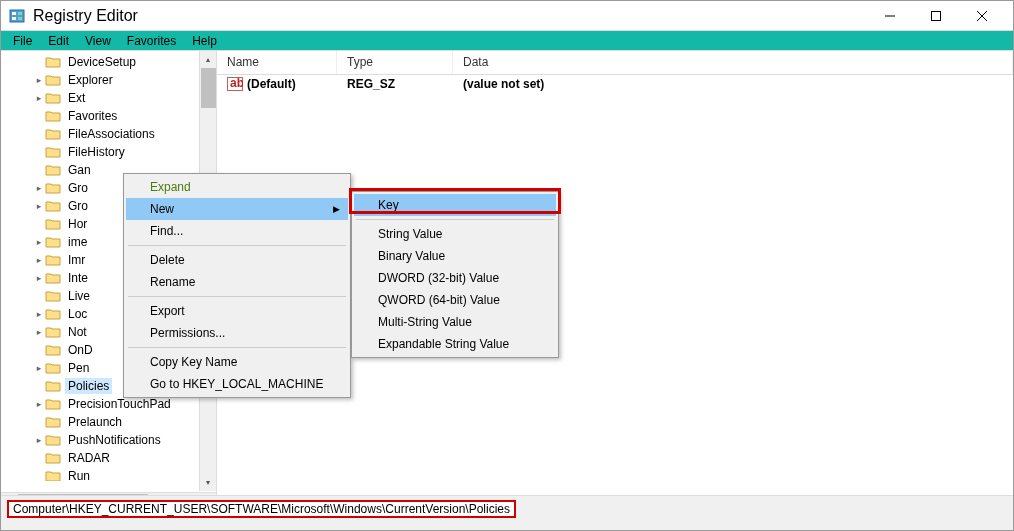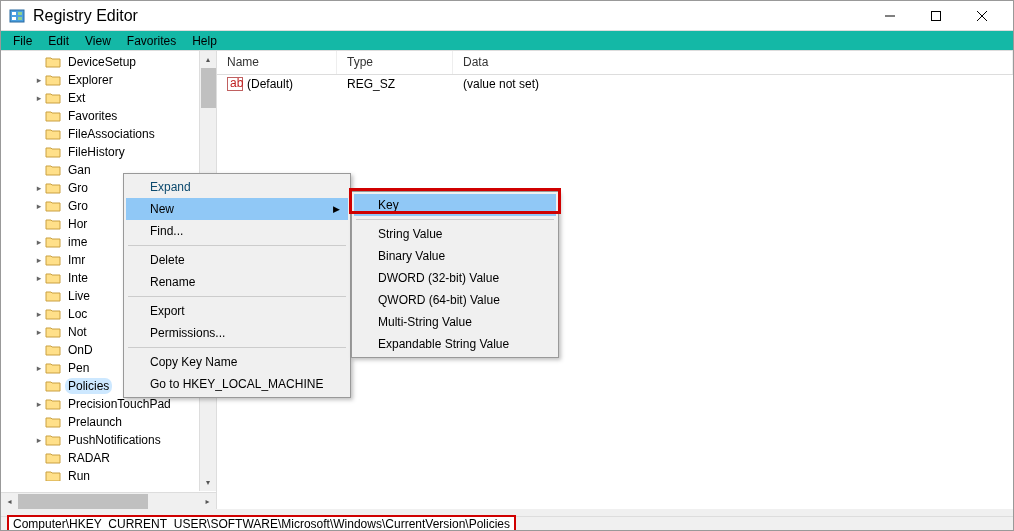--- a/index.html
+++ b/index.html
@@ -13,52 +13,52 @@
     .titlebar .win-btn svg { width: 10px; height: 10px; }
     
     .menubar { height: 20px; background: #14b8a6; display: flex; align-items: center; padding: 0 4px; border-bottom: 1px solid #ddd; }
     .menubar .menu-item { padding: 2px 8px; cursor: default; }
     
     .main { display: flex; height: 458px; background: #fff; }
     
     .tree-pane { width: 216px; border-right: 1px solid #ddd; overflow: hidden; position: relative; background: #fff; }
     .tree-content { padding: 2px 0 0 0; height: 430px; overflow: hidden; }
     .tree-row { display: flex; align-items: center; height: 18px; padding-left: 44px; white-space: nowrap; cursor: default; }
-    .tree-row.selected .label { background: #cde8ff; border-radius: 7px; }
+    .tree-row.selected .label { background: #cde8ff; }
     .tree-row .chevron { width: 12px; display: inline-flex; justify-content: center; color: #666; font-size: 9px; margin-left: -12px; }
     .tree-row .folder-icon { width: 16px; height: 14px; margin-right: 4px; display: inline-flex; }
     .tree-row .label { padding: 1px 3px; }
     .tree-vscroll { position: absolute; right: 0; top: 0; bottom: 18px; width: 17px; background: #f0f0f0; border-left: 1px solid #ddd; }
     .tree-vscroll .up, .tree-vscroll .down { height: 17px; background: #f0f0f0; display: flex; align-items: center; justify-content: center; font-size: 8px; color: #555; }
     .tree-vscroll .down { position: absolute; bottom: 0; width: 100%; }
     .tree-vscroll .thumb { position: absolute; top: 17px; width: 15px; left: 1px; height: 40px; background: #c0c0c0; }
     .tree-hscroll { position: absolute; left: 0; right: 0; bottom: 0; height: 17px; background: #f0f0f0; border-top: 1px solid #ddd; display: flex; }
     .tree-hscroll .left, .tree-hscroll .right { width: 17px; display: flex; align-items: center; justify-content: center; font-size: 8px; color: #555; }
     .tree-hscroll .track { flex: 1; position: relative; }
     .tree-hscroll .thumb { position: absolute; left: 0; top: 1px; height: 15px; width: 130px; background: #c0c0c0; }
     
     .list-pane { flex: 1; background: #fff; }
     .list-header { display: flex; height: 24px; border-bottom: 1px solid #ddd; }
     .list-header .col { padding: 4px 10px; border-right: 1px solid #eee; color: #333; }
     .col-name { width: 120px; }
     .col-type { width: 116px; }
     .col-data { flex: 1; }
     .list-row { display: flex; height: 18px; align-items: center; }
-    .list-row .cell { padding: 0 10px; }
+    .list-row .cell { padding: 0 10px; font-weight: bold; }
     .val-icon { width: 16px; height: 14px; display: inline-flex; margin-right: 4px; }
     .cell.c-name { width: 120px; display: flex; align-items: center; }
     .cell.c-type { width: 116px; }
     .cell.c-data { flex: 1; }
     
-    .statusbar { position: absolute; left: 0; right: 0; bottom: 0; height: 14px; background: #f0f0f0; border-top: 1px solid #ddd; display: flex; align-items: center; padding: 0 6px; }
+    .statusbar { position: absolute; left: 0; right: 0; bottom: 8px; height: 27px; background: #f0f0f0; border-top: 1px solid #ddd; display: flex; align-items: center; padding: 0 6px; }
     .statusbar .path { border: 2px solid #d00000; padding: 0 4px; height: 18px; display: flex; align-items: center; background: #fff; }
     
     .ctx-menu { position: absolute; background: #f0f0f0; border: 1px solid #999; box-shadow: 2px 2px 4px rgba(0,0,0,0.25); padding: 2px; z-index: 10; }
     .ctx-item { height: 22px; display: flex; align-items: center; padding: 0 30px 0 24px; cursor: default; white-space: nowrap; position: relative; }
-    .ctx-item.disabled { color: #0c4a6e; }
+    .ctx-item.disabled { color: #4d7c0f; }
     .ctx-item.hover { background: #90c8f6; }
     .ctx-item .arrow { position: absolute; right: 8px; font-size: 9px; }
     .ctx-sep { height: 1px; background: #ccc; margin: 3px 2px; }
     .ctx-main { left: 122px; top: 172px; width: 228px; }
     .ctx-sub { left: 350px; top: 190px; width: 208px; }
     
     .redbox { position: absolute; border: 3px solid #d00000; pointer-events: none; z-index: 20; }
     .redbox-1 { left: 348px; top: 187px; width: 212px; height: 26px; }
   </style>
 </head>

